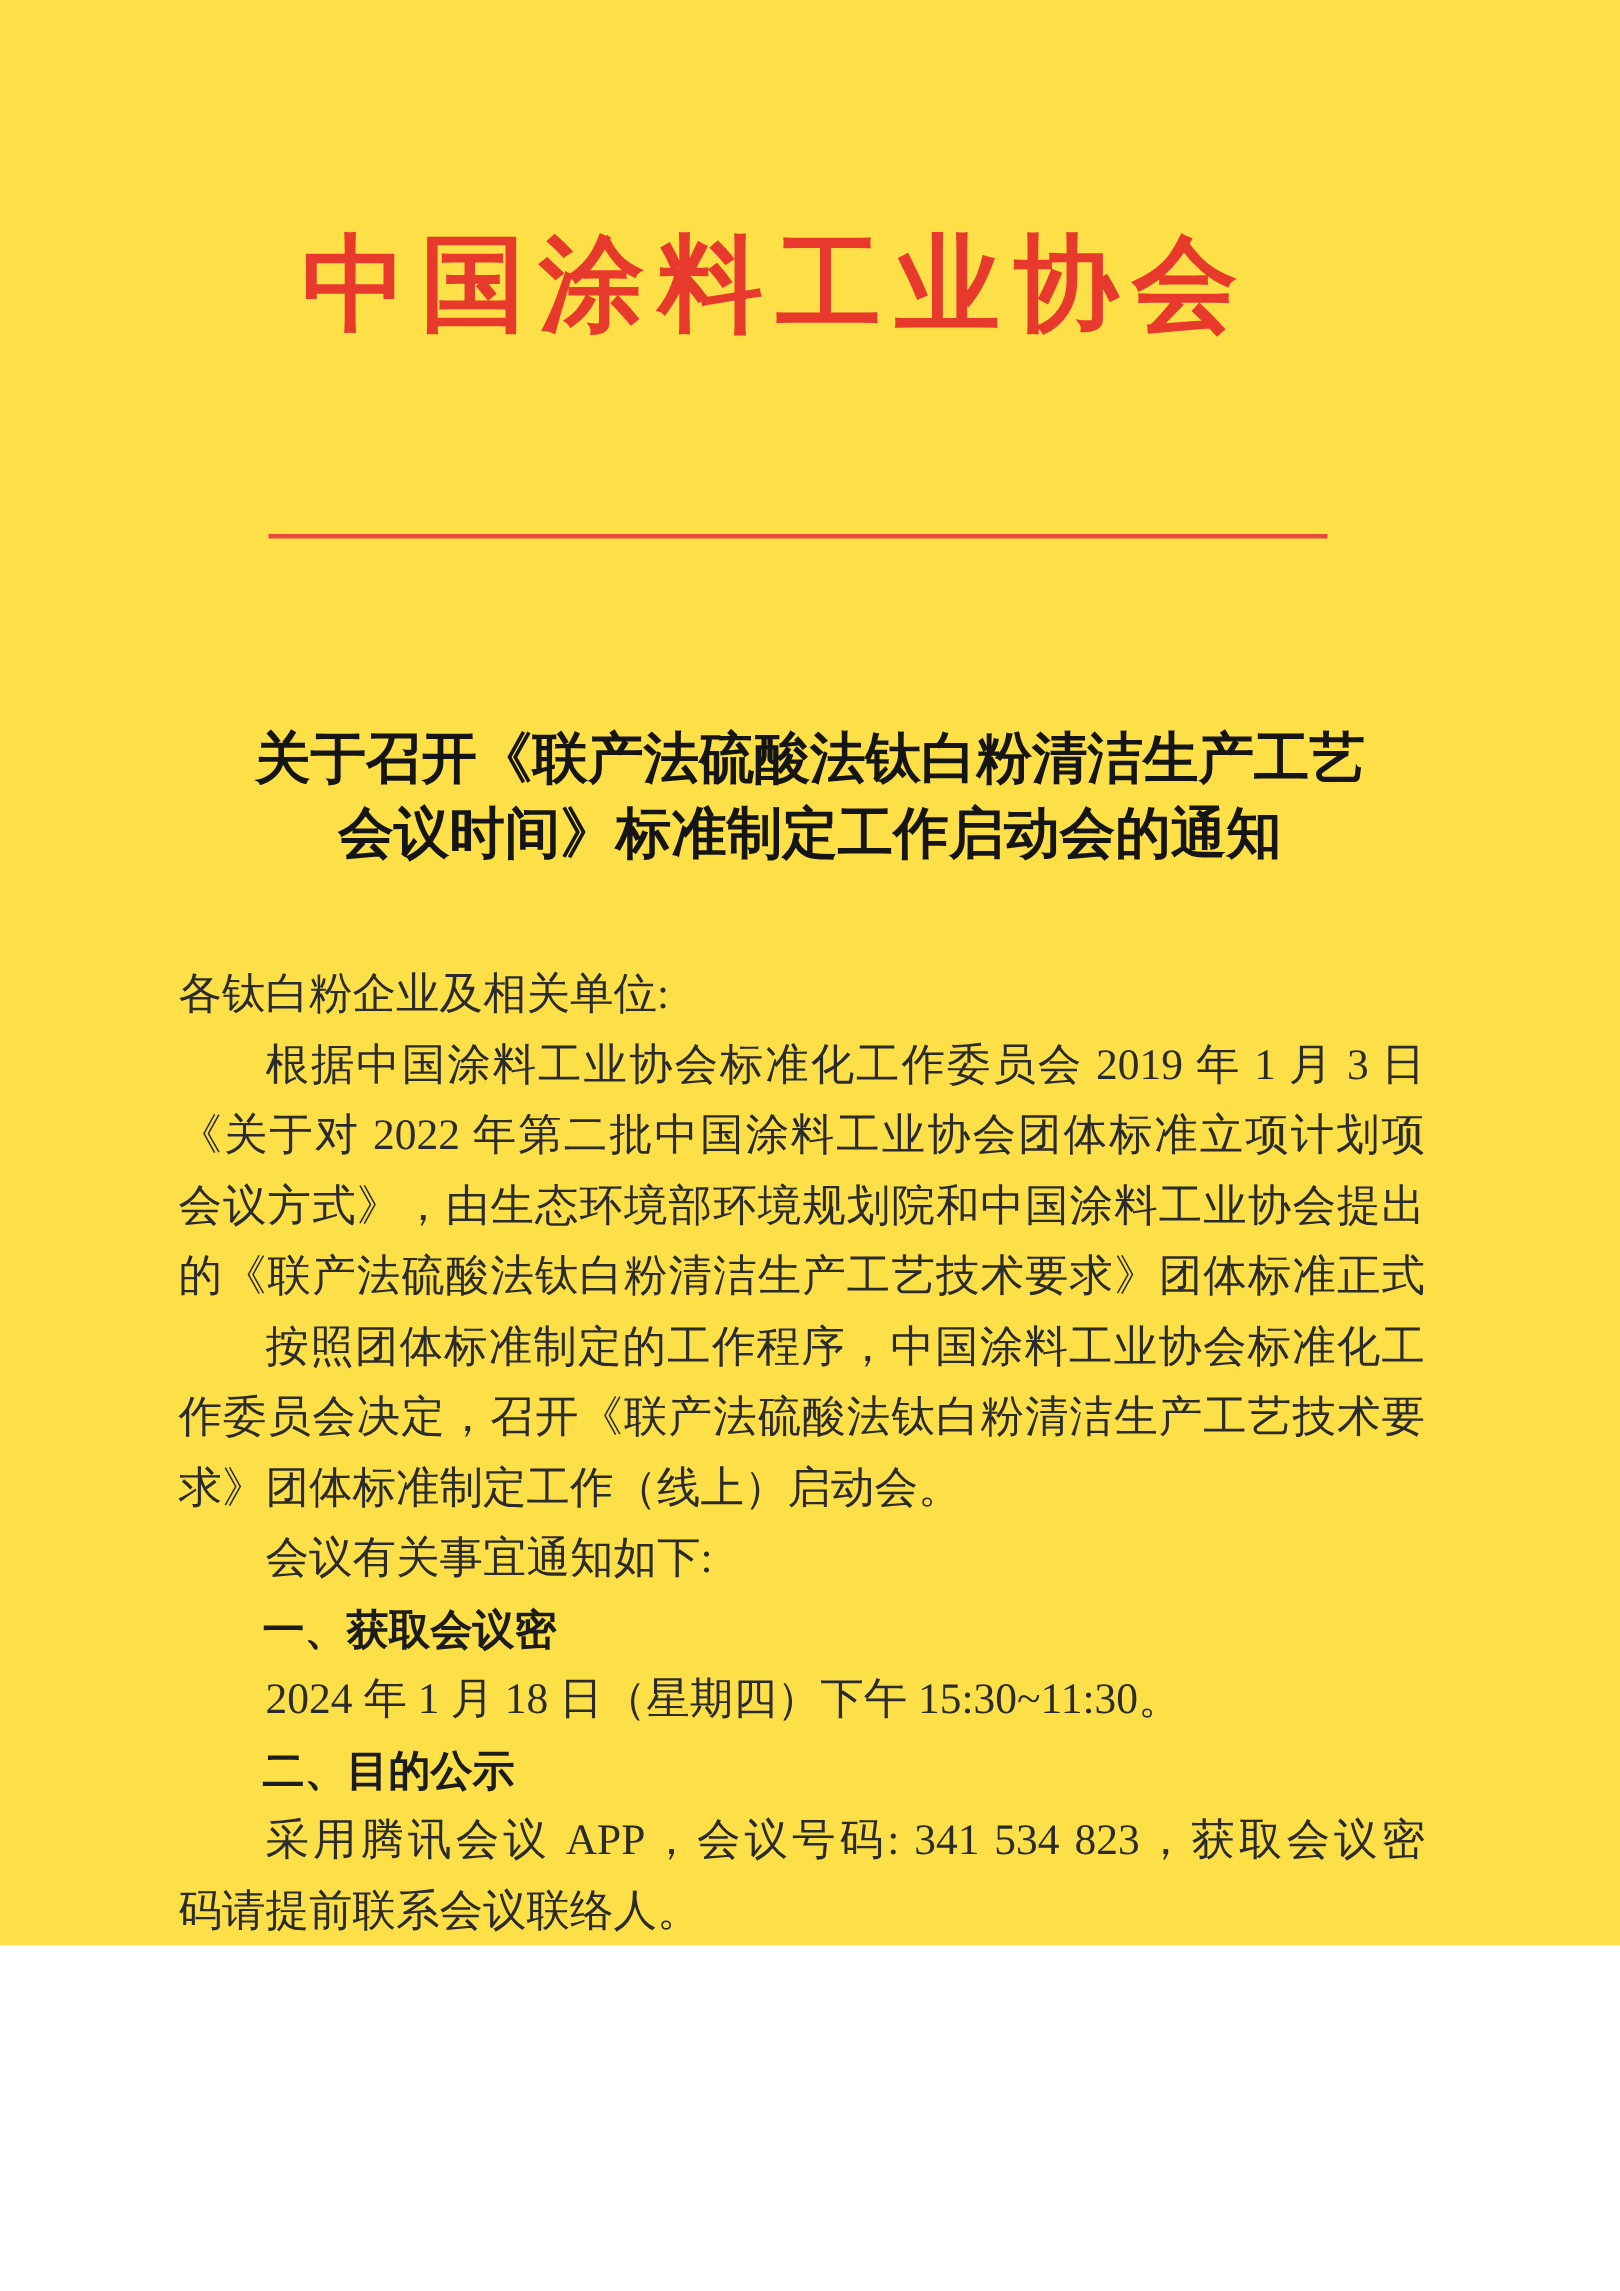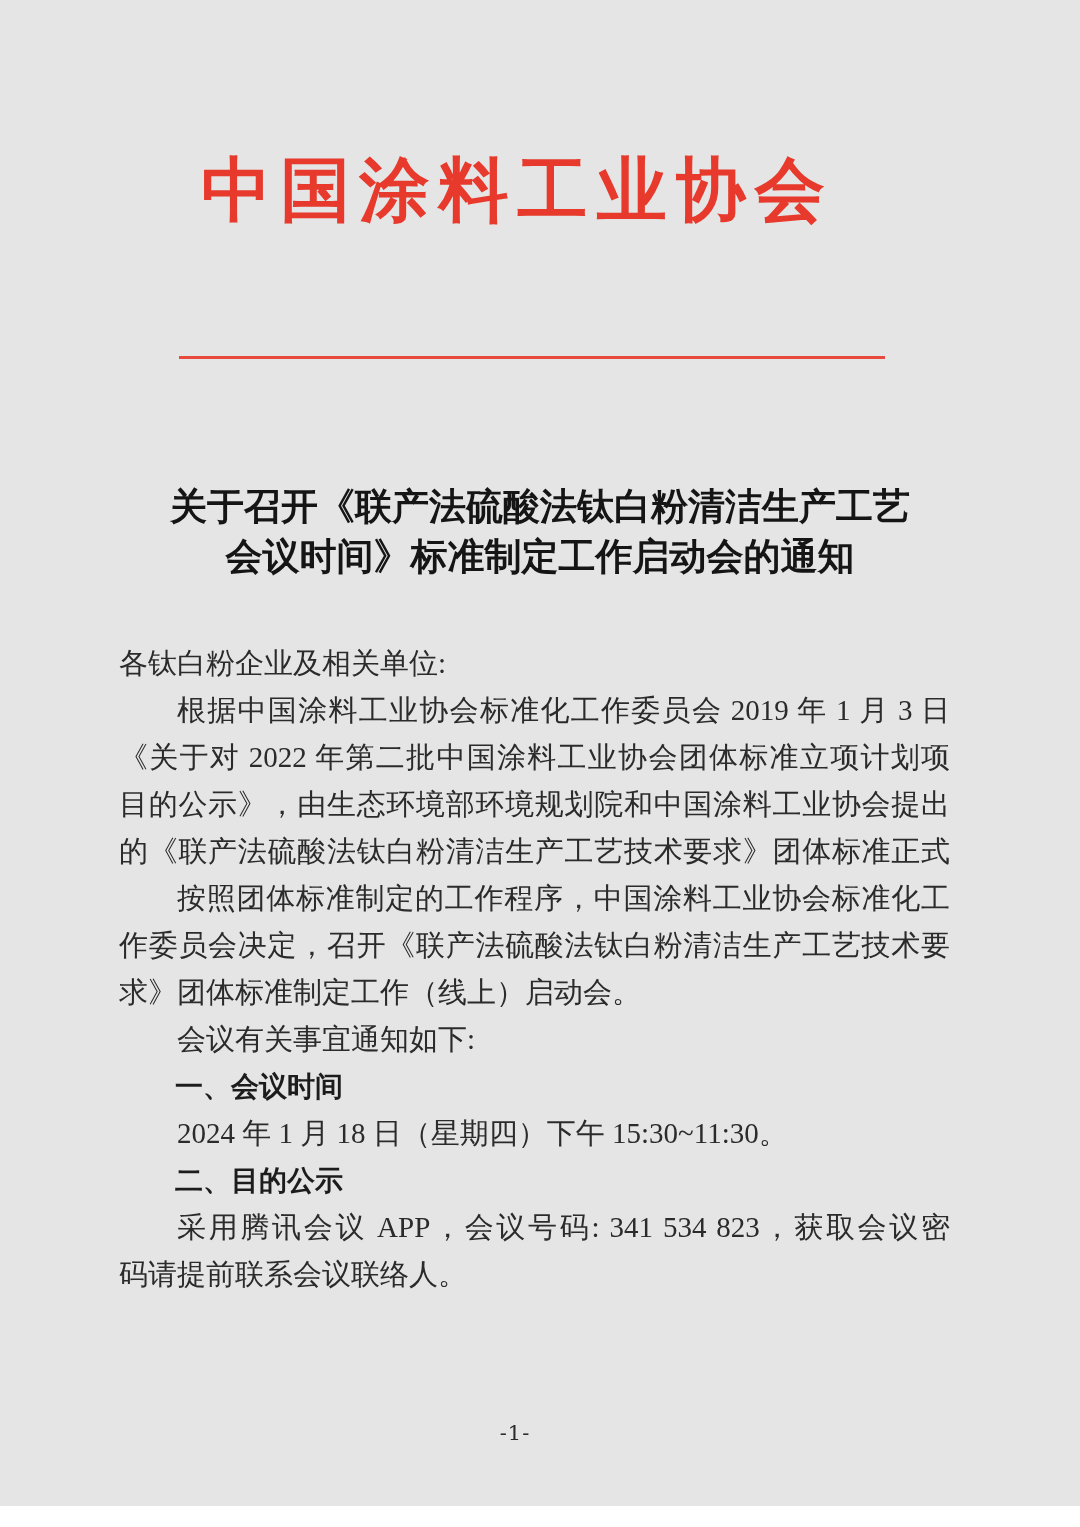--- a/index.html
+++ b/index.html
@@ -3,23 +3,23 @@
 <meta charset="utf-8">
 <style>
   html, body {
     margin: 0;
     padding: 0;
     background: #ffffff;
   }
   .page {
     position: relative;
     width: 1080px;
-    height: 1506px;
+    height: 1297px;
     margin: 0 auto;
-    background: #e5e5e5;
+    background: #fde047;
     overflow: hidden;
     font-family: "Liberation Serif", "DejaVu Serif", serif;
     color: #2b2b2b;
   }
   
   .org-name {
     position: absolute;
     top: 152px;
     left: -27px;
     width: 1080px;
@@ -107,30 +107,30 @@
     <div>关于召开《联产法硫酸法钛白粉清洁生产工艺</div>
     <div>会议时间》标准制定工作启动会的通知</div>
   </div>
 
   <div class="body-text">
 
     <div class="line">各钛白粉企业及相关单位:</div>
 
     <div class="line indent full">根据中国涂料工业协会标准化工作委员会 2019 年 1 月 3 日</div>
     <div class="line full">《关于对 2022 年第二批中国涂料工业协会团体标准立项计划项</div>
-    <div class="line full">目的公示》，由生态环境部环境规划院和中国涂料工业协会提出</div>
+    <div class="line full">会议方式》，由生态环境部环境规划院和中国涂料工业协会提出</div>
     <div class="line full">的《联产法硫酸法钛白粉清洁生产工艺技术要求》团体标准正式</div>
 
     <div class="line indent full">按照团体标准制定的工作程序，中国涂料工业协会标准化工</div>
     <div class="line full">作委员会决定，召开《联产法硫酸法钛白粉清洁生产工艺技术要</div>
     <div class="line">求》团体标准制定工作（线上）启动会。</div>
 
     <div class="line indent">会议有关事宜通知如下:</div>
 
-    <div class="line indent heading">一、会议时间</div>
+    <div class="line indent heading">一、获取会议密</div>
     <div class="line indent">2024 年 1 月 18 日（星期四）下午 15:30~11:30。</div>
 
     <div class="line indent heading">二、目的公示</div>
     <div class="line indent full">采用腾讯会议 APP，会议号码: 341 534 823，获取会议密</div>
     <div class="line">码请提前联系会议联络人。</div>
 
   </div>
 
   <div class="page-number">-1-</div>
 

